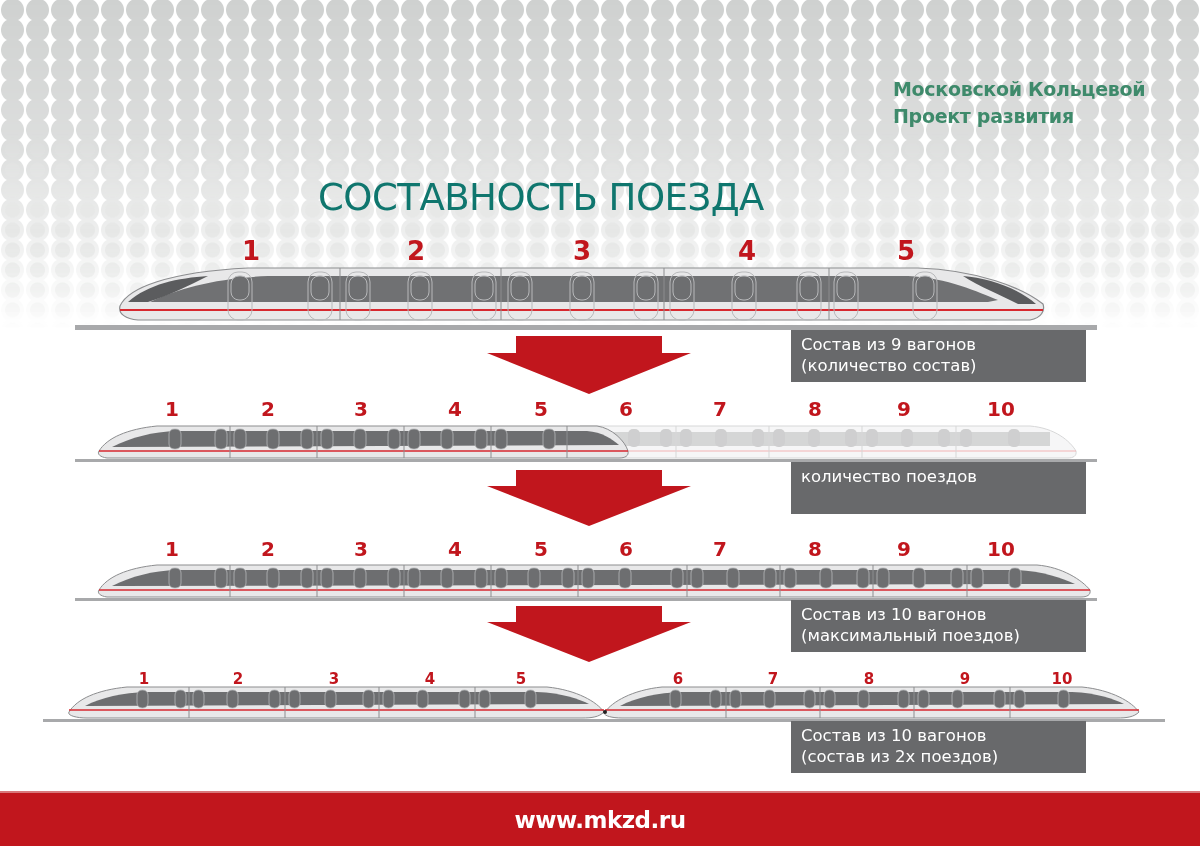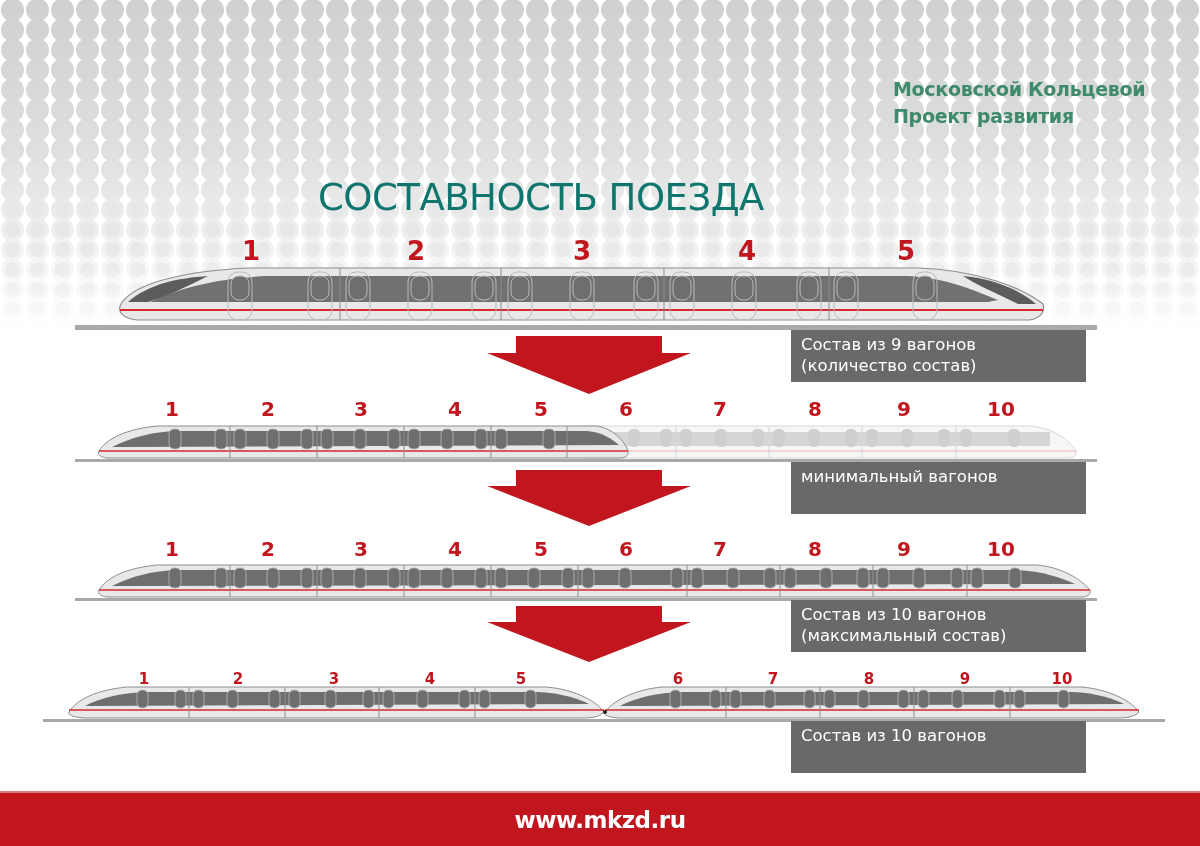--- a/index.html
+++ b/index.html
@@ -205,21 +205,21 @@
     </g>
   </svg>
   <div class="rail" style="left:75px;top:459px;width:1022px;height:3px;"></div>
 </div>
 
 <svg class="arrow" style="left:486px;top:470px;" width="206" height="56" viewBox="0 0 206 56">
   <polygon points="30,0 176,0 176,16 205,16 103,56 1,16 30,16" fill="#c1161d"></polygon>
 </svg>
 
 <div class="caption" style="left:791px;top:462px;width:295px;height:52px;">
-  <div>минимальный вагонов</div>
+  <div>количество поездов</div>
 </div>
 
 <div>
   <span class="car-num" style="left:172px;top:537px;font-size:20px;">1</span>
   <span class="car-num" style="left:268px;top:537px;font-size:20px;">2</span>
   <span class="car-num" style="left:361px;top:537px;font-size:20px;">3</span>
   <span class="car-num" style="left:455px;top:537px;font-size:20px;">4</span>
   <span class="car-num" style="left:541px;top:537px;font-size:20px;">5</span>
   <span class="car-num" style="left:626px;top:537px;font-size:20px;">6</span>
   <span class="car-num" style="left:720px;top:537px;font-size:20px;">7</span>
@@ -275,21 +275,21 @@
   </svg>
   <div class="rail" style="left:75px;top:598px;width:1022px;height:3px;"></div>
 </div>
 
 <svg class="arrow" style="left:486px;top:606px;" width="206" height="56" viewBox="0 0 206 56">
   <polygon points="30,0 176,0 176,16 205,16 103,56 1,16 30,16" fill="#c1161d"></polygon>
 </svg>
 
 <div class="caption" style="left:791px;top:600px;width:295px;height:52px;">
   <div>Состав из 10 вагонов</div>
-  <div>(максимальный состав)</div>
+  <div>(максимальный поездов)</div>
 </div>
 
 <div>
   <span class="car-num" style="left:144px;top:670px;font-size:15px;">1</span>
   <span class="car-num" style="left:238px;top:670px;font-size:15px;">2</span>
   <span class="car-num" style="left:334px;top:670px;font-size:15px;">3</span>
   <span class="car-num" style="left:430px;top:670px;font-size:15px;">4</span>
   <span class="car-num" style="left:521px;top:670px;font-size:15px;">5</span>
   <span class="car-num" style="left:678px;top:670px;font-size:15px;">6</span>
   <span class="car-num" style="left:773px;top:670px;font-size:15px;">7</span>
@@ -349,17 +349,18 @@
         <rect x="392" y="6" width="11" height="18" rx="5"></rect>
       <rect x="412" y="6" width="11" height="18" rx="5"></rect>
         <rect x="456" y="6" width="11" height="18" rx="5"></rect>
     </g>
   </svg>
   <div class="rail" style="left:43px;top:719px;width:1122px;height:3px;"></div>
 </div>
 
 <div class="caption" style="left:791px;top:721px;width:295px;height:52px;">
   <div>Состав из 10 вагонов</div>
+  <div>(состав из 2х поездов)</div>
 </div>
 
 <div class="footer">
   <span>www.mkzd.ru</span>
 </div>
 
 </body></html>

